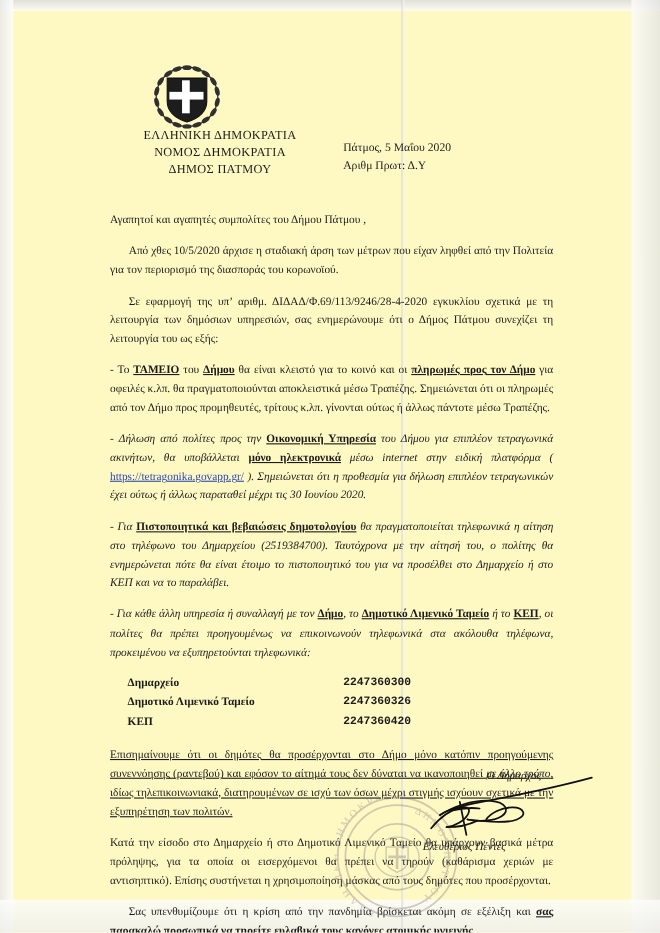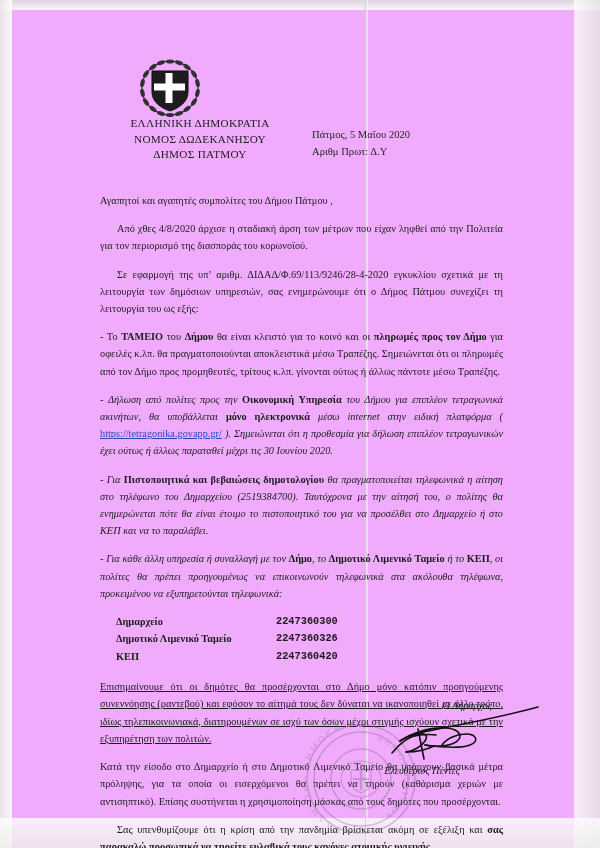--- a/index.html
+++ b/index.html
@@ -10,21 +10,21 @@
     width: 600px;
     height: 848px;
     background: #ffffff;
     font-family: "Liberation Serif", serif;
     overflow: hidden;
   }
   .page {
     position: relative;
     width: 600px;
     height: 848px;
-    background: #f0abfc;
+    background: #fef9c3;
     overflow: hidden;
   }
   
   .scan-shade-top {
     position: absolute;
     left: 0; top: 0;
     width: 600px; height: 10px;
     background: linear-gradient(to bottom, #dcdcdc, #fdfdfc);
     opacity: .85;
   }
@@ -105,39 +105,40 @@
     line-height: 17.2px;
     color: #1b1b1b;
     text-align: justify;
   }
   .body-text p {
     margin: 0 0 11px 1px;
   }
   .indent {
     text-indent: 17px;
   }
-  .b { font-weight: bold; }
+  .b { font-weight: bold; text-decoration: underline; }
   .i { font-style: italic; }
   .para-emph {
     text-decoration: underline;
     margin: 0 0 12px 0;
   }
   a.link {
     color: #2b49b5;
   }
 
   
   .phone-table {
     margin: 0 0 13px 0;
     padding-left: 17px;
     font-weight: bold;
   }
   .phone-row {
     display: flex;
     line-height: 17.4px;
+    gap: 36px;
   }
   .phone-name {
     width: 160px;
     flex: 0 0 160px;
   }
   .phone-num {
     flex: 0 0 auto;
     font-family: Liberation Mono, monospace;
   }
 
@@ -222,34 +223,34 @@
       <path d="M13 12 H49 V33 C49 43 40 49 31 52 C22 49 13 43 13 33 Z" fill="#1d1d1d" stroke="#0f0f0f" stroke-width="1"></path>
       <g fill="#ffffff">
         <rect x="26.5" y="14" width="7" height="30"></rect>
         <rect x="15" y="24.5" width="31" height="7"></rect>
       </g>
     </svg>
   </div>
 
   <div class="header-block">
     <div>ΕΛΛΗΝΙΚΗ ΔΗΜΟΚΡΑΤΙΑ</div>
-    <div>ΝΟΜΟΣ ΔΩΔΕΚΑΝΗΣΟΥ</div>
+    <div>ΝΟΜΟΣ ΔΗΜΟΚΡΑΤΙΑ</div>
     <div>ΔΗΜΟΣ ΠΑΤΜΟΥ</div>
   </div>
 
   <div class="meta-block">
     <div>Πάτμος,  5 Μαΐου 2020</div>
     <div>Αριθμ Πρωτ: Δ.Υ</div>
   </div>
 
   <div class="body-text">
 
     <p>Αγαπητοί και αγαπητές συμπολίτες του Δήμου Πάτμου ,</p>
 
-    <p class="indent">Από χθες 4/8/2020 άρχισε η σταδιακή άρση των μέτρων που είχαν ληφθεί από την Πολιτεία για τον περιορισμό της διασποράς του κορωνοϊού.</p>
+    <p class="indent">Από χθες 10/5/2020 άρχισε η σταδιακή άρση των μέτρων που είχαν ληφθεί από την Πολιτεία για τον περιορισμό της διασποράς του κορωνοϊού.</p>
 
     <p class="indent"><span>Σε εφαρμογή της υπ’ αριθμ. </span><span>ΔΙΔΑΔ/Φ.69/113/9246/28-4-2020</span><span> εγκυκλίου σχετικά με τη λειτουργία των δημόσιων υπηρεσιών, σας ενημερώνουμε ότι ο Δήμος Πάτμου συνεχίζει τη λειτουργία του ως εξής:</span></p>
 
     <p><span>- </span><span>Το </span><span class="b">ΤΑΜΕΙΟ</span><span> του </span><span class="b">Δήμου</span><span> θα είναι κλειστό για το κοινό και οι </span><span class="b">πληρωμές προς τον Δήμο</span><span> για οφειλές κ.λπ. θα πραγματοποιούνται αποκλειστικά μέσω Τραπέζης. Σημειώνεται ότι οι πληρωμές από τον Δήμο προς προμηθευτές, τρίτους κ.λπ. γίνονται ούτως ή άλλως πάντοτε μέσω Τραπέζης.</span></p>
 
     <p><span>- </span><span class="i">Δήλωση από πολίτες προς την </span><span class="b">Οικονομική Υπηρεσία</span><span class="i"> του Δήμου για επιπλέον τετραγωνικά ακινήτων, θα υποβάλλεται </span><span class="b">μόνο ηλεκτρονικά</span><span class="i"> μέσω internet στην ειδική πλατφόρμα ( </span><a class="link" href="#">https://tetragonika.govapp.gr/</a><span class="i"> ). Σημειώνεται ότι η προθεσμία για δήλωση επιπλέον τετραγωνικών έχει ούτως ή άλλως παραταθεί μέχρι τις 30 Ιουνίου 2020.</span></p>
 
     <p><span>- </span><span class="i">Για </span><span class="b">Πιστοποιητικά και βεβαιώσεις δημοτολογίου</span><span class="i">  θα πραγματοποιείται τηλεφωνικά η αίτηση στο τηλέφωνο του Δημαρχείου (2519384700). Ταυτόχρονα με την αίτησή του, ο πολίτης θα ενημερώνεται πότε θα είναι έτοιμο το πιστοποιητικό του για να προσέλθει στο Δημαρχείο ή στο ΚΕΠ και να το παραλάβει.</span></p>
 
     <p><span>- </span><span class="i">Για κάθε άλλη υπηρεσία ή συναλλαγή</span><span class="i"> με τον </span><span class="b">Δήμο</span><span class="i">, το </span><span class="b">Δημοτικό Λιμενικό Ταμείο</span><span class="i"> ή το </span><span class="b">ΚΕΠ</span><span class="i">, οι πολίτες θα πρέπει προηγουμένως να επικοινωνούν τηλεφωνικά στα ακόλουθα τηλέφωνα, προκειμένου να εξυπηρετούνται τηλεφωνικά:</span></p>

